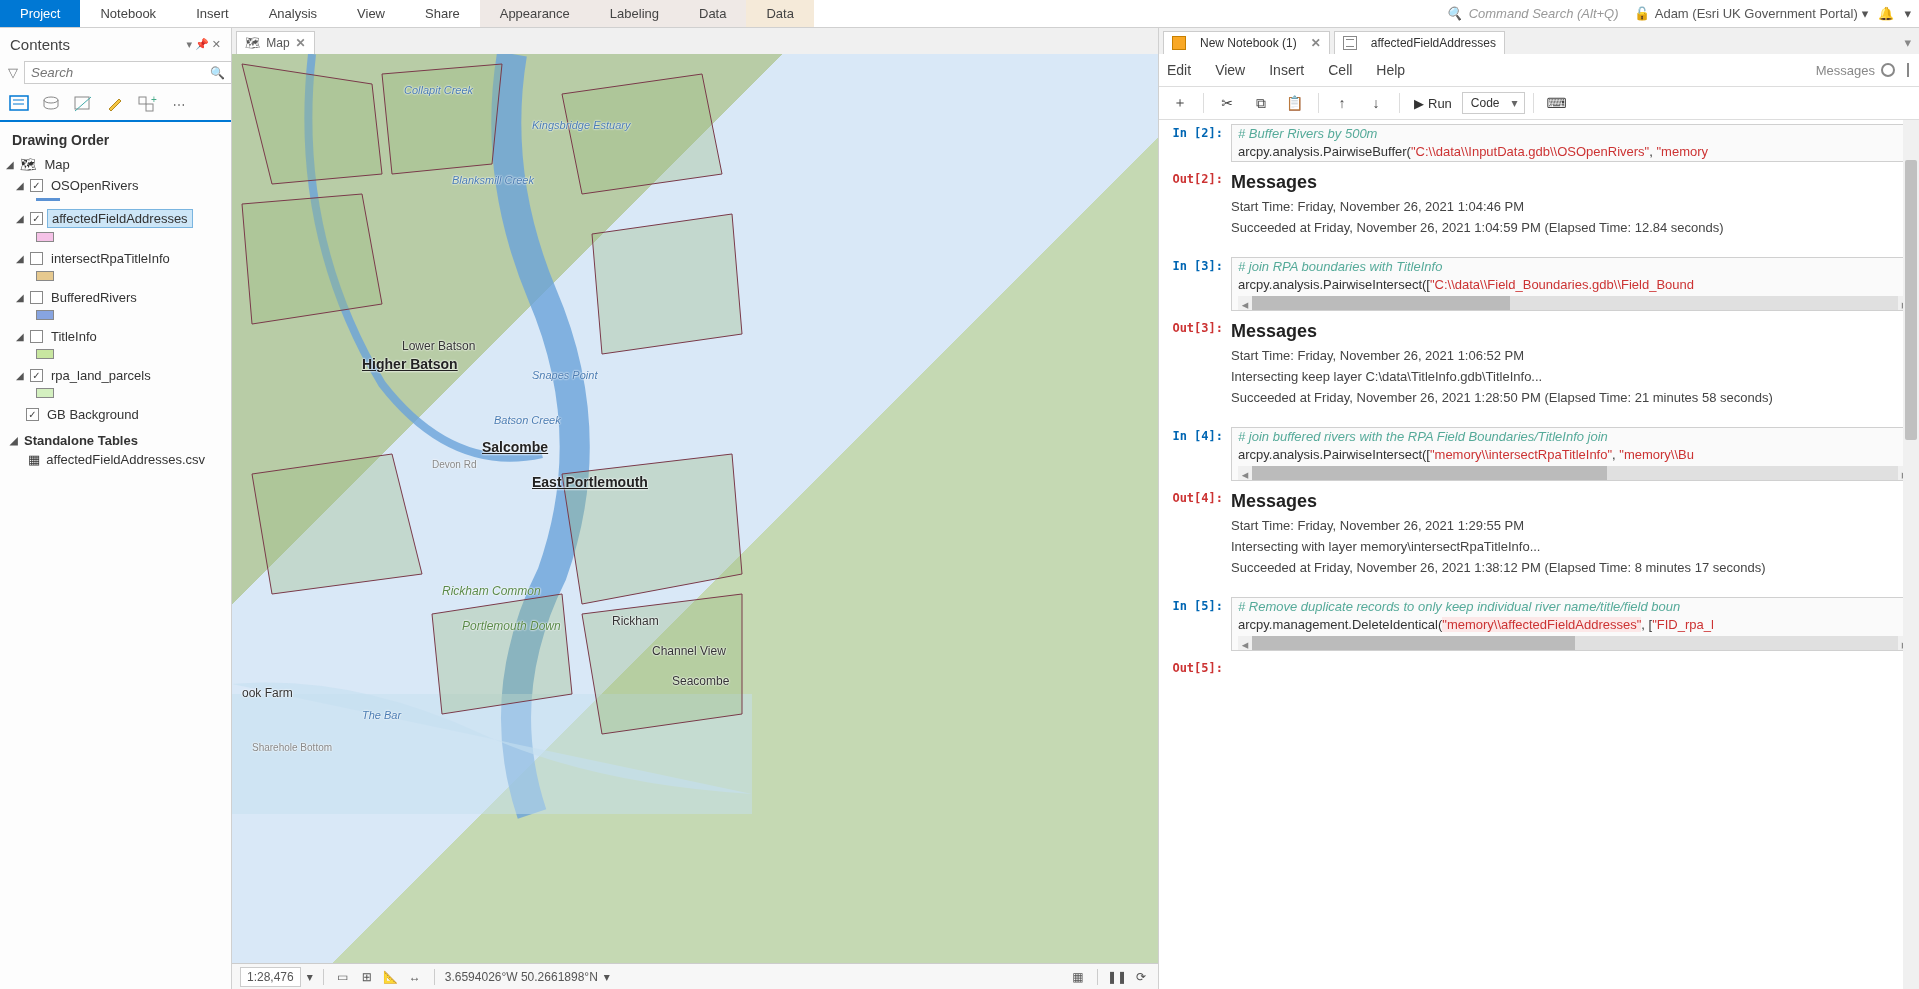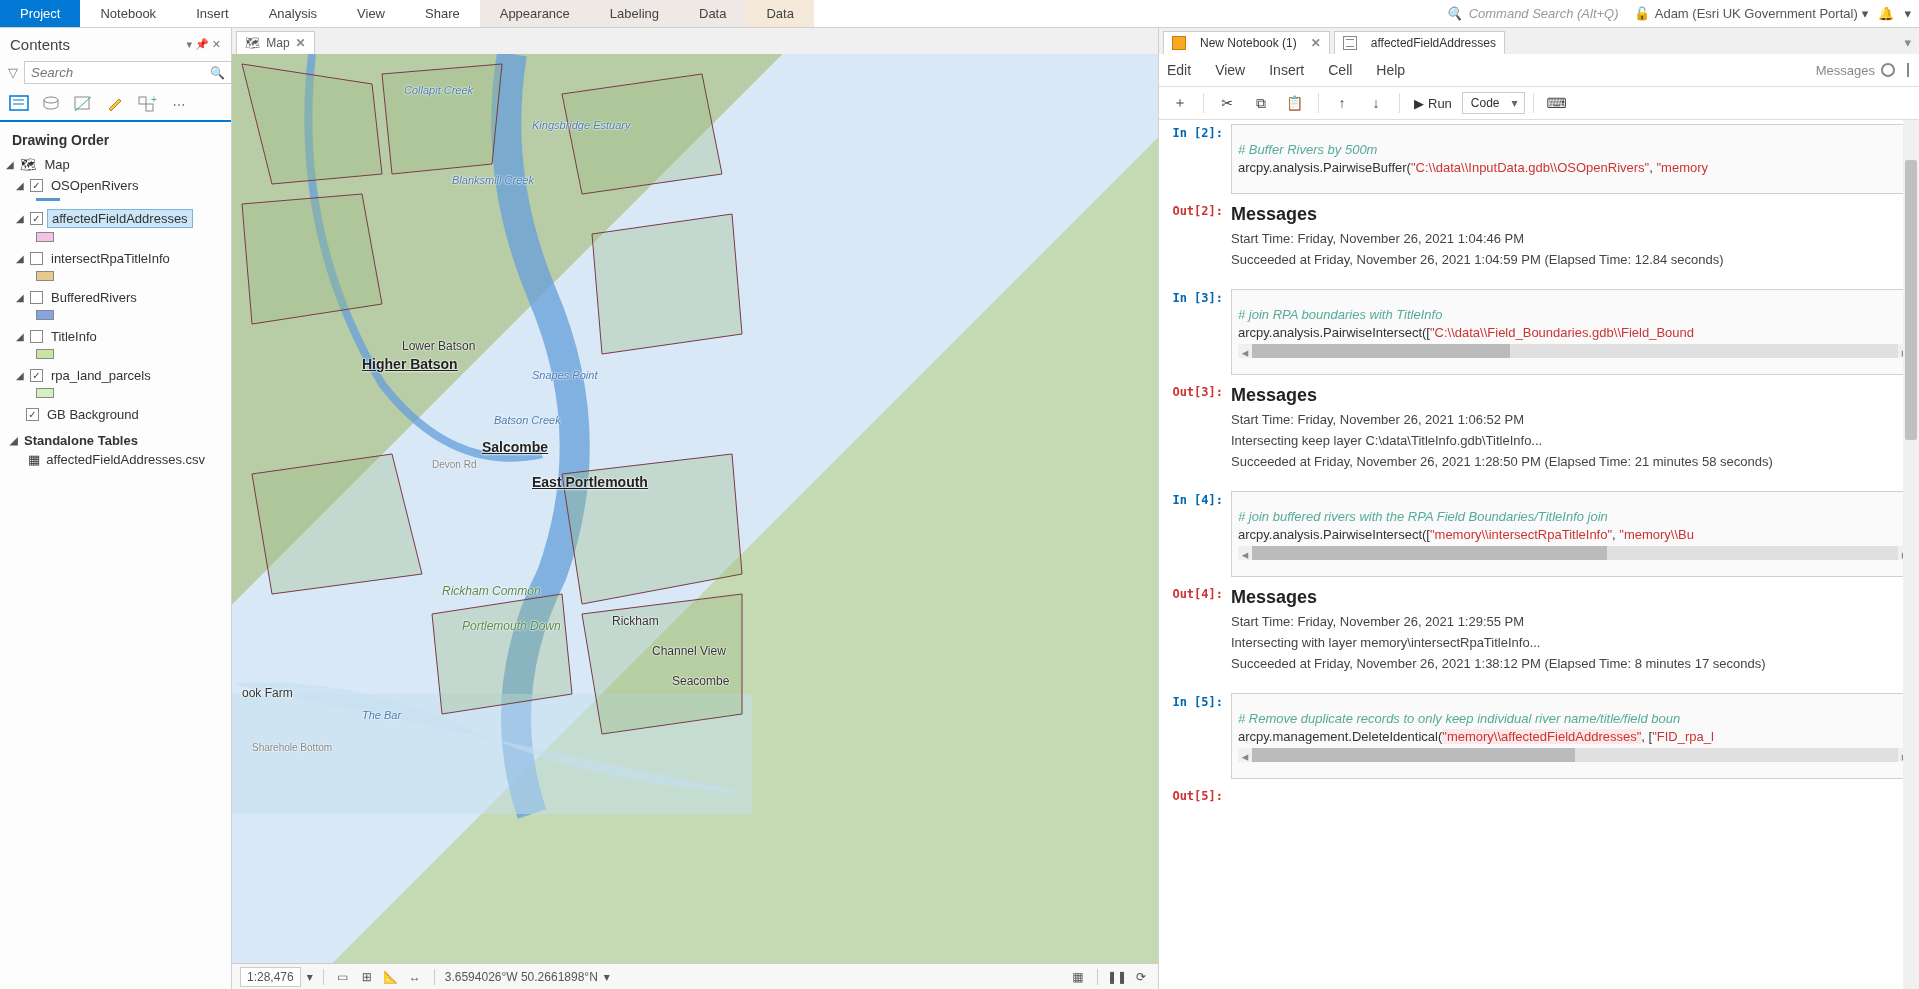--- a/index.html
+++ b/index.html
@@ -93,21 +93,21 @@
 .nb-select::after{content:"▾"; position:absolute; right:6px; color:#666;}
 
 .nb-body { flex:1; overflow-y:auto; padding: 0 0 0 4px; font-size:13px; position:relative;}
 .nb-scroll { position:absolute; right:0; top:0; width:16px; height:100%; background:#f0f0f0;}
 .nb-scroll-thumb { position:absolute; right:2px; top:40px; width:12px; height:280px; background:#c0c0c0; border-radius:2px;}
 
 .cell-row { display:flex; padding: 4px 0; }
 .prompt { width:68px; text-align:right; font-family: Consolas, monospace; font-size:12px; padding-right:8px; padding-top:2px;}
 .prompt.in { color:#0066b3; font-weight:bold;}
 .prompt.out { color:#c33; font-weight:bold;}
-.code-box { flex:1; border:1px solid #d0d0d0; background:#fafafa; padding:16px 6px; font-family: Consolas, monospace; font-size:13px; line-height:1.4; overflow-x:auto; white-space:nowrap; }
+.code-box { flex:1; border:1px solid #d0d0d0; background:#fafafa; padding:0 6px; font-family: Consolas, monospace; font-size:13px; line-height:1.4; overflow-x:auto; white-space:nowrap; }
 .code-box .comment{color:#5a9; font-style:italic;}
 .code-box .str{color:#c33;}
 .code-box .strmem{color:#c33; background:#fce8e8;}
 .hscroll{height:14px; background:#f0f0f0; display:flex; margin-top:2px;}
 .hscroll .lar{width:14px; text-align:center; color:#888;}
 .hscroll .track{flex:1; background:#e0e0e0; position:relative;}
 .hscroll .thumb{position:absolute; left:0; top:0; height:100%; width:40%; background:#bbb;}
 .hscroll .rar{width:14px; text-align:center; color:#888;}
 
 .out-block{padding:2px 20px 10px 0;}

